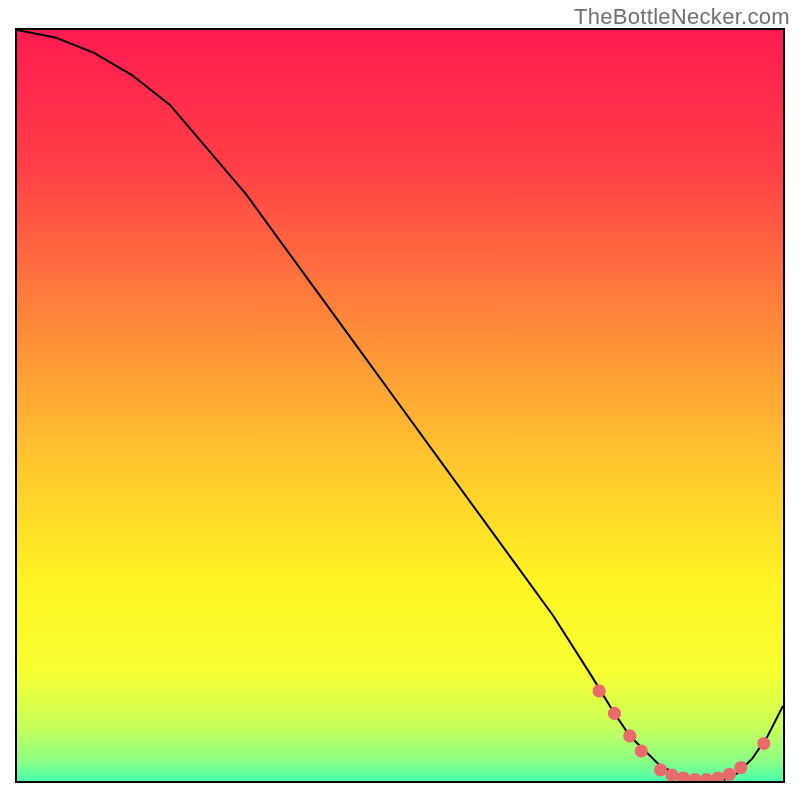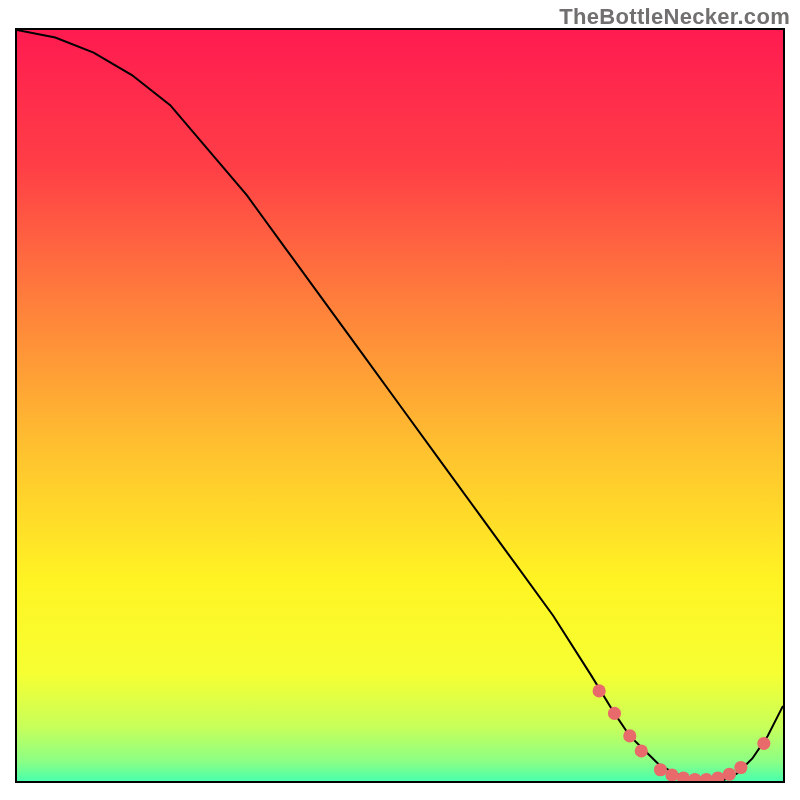--- a/index.html
+++ b/index.html
@@ -15,21 +15,21 @@
     position: relative;
     width: 800px;
     height: 800px;
   }
   .watermark {
     position: absolute;
     top: 4px;
     right: 10px;
     font-size: 22px;
     color: #71706f;
-    font-weight: 700;
+    font-weight: 400;
     letter-spacing: 0.3px;
     z-index: 20;
   }
   .plot-box {
     position: absolute;
     left: 15px;
     top: 28px;
     width: 770px;
     height: 755px;
     border: 2px solid #000;

